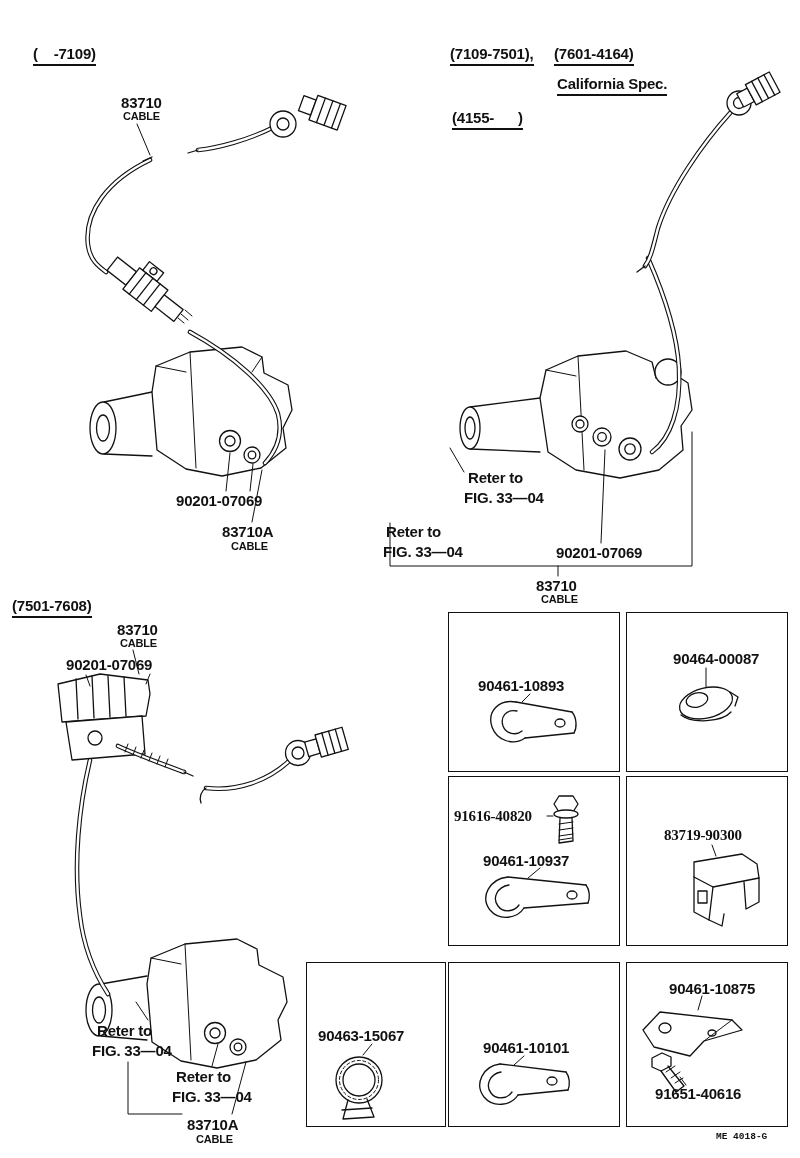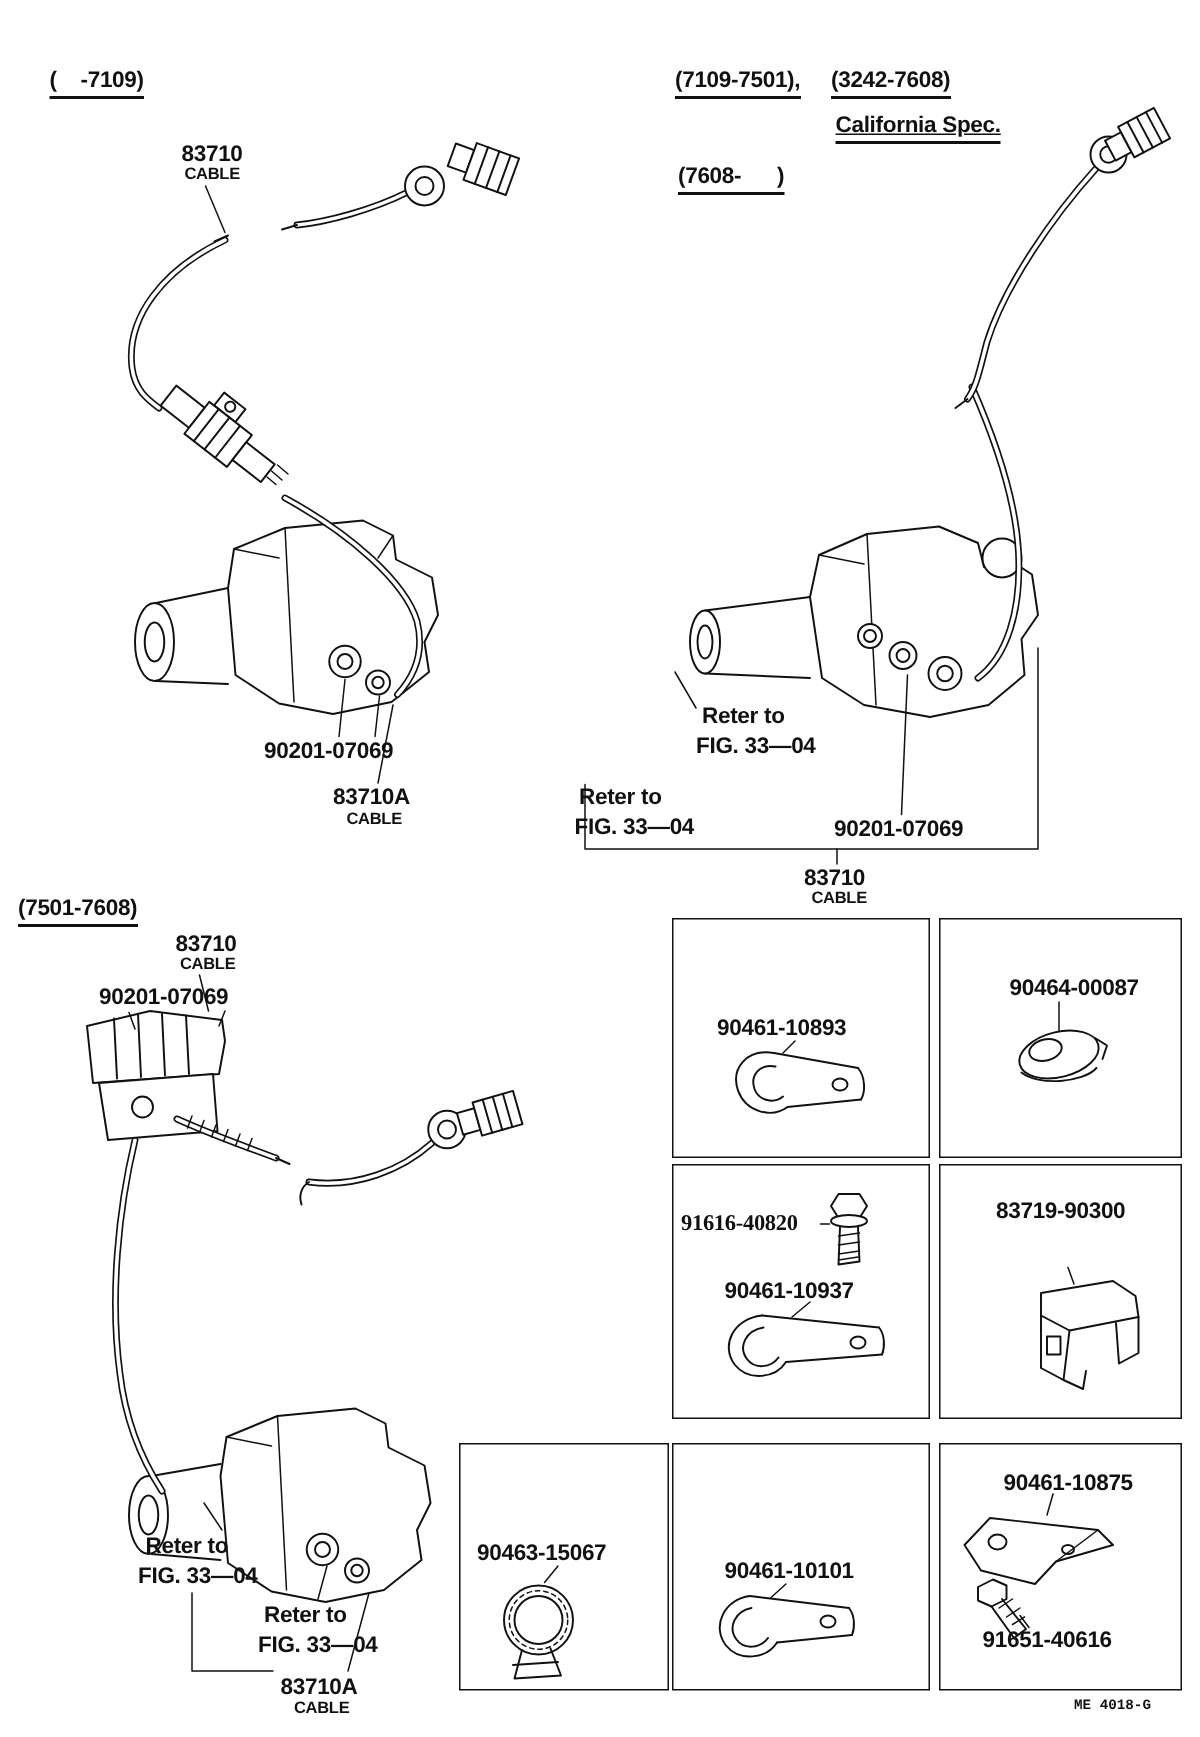--- a/index.html
+++ b/index.html
@@ -272,23 +272,23 @@
 <div class="pbox" style="left:626px;top:962px;width:160px;height:163px;"></div>
 
 <div class="lbl u" style="left:33px;top:46px;">(    -7109)</div>
 <div class="lbl" style="left:121px;top:95px;">83710</div>
 <div class="lbl sm" style="left:123px;top:111px;">CABLE</div>
 <div class="lbl" style="left:176px;top:493px;">90201-07069</div>
 <div class="lbl" style="left:222px;top:524px;">83710A</div>
 <div class="lbl sm" style="left:231px;top:541px;">CABLE</div>
 
 <div class="lbl u" style="left:450px;top:46px;text-align:right;">(7109-7501),</div>
-<div class="lbl u" style="left:554px;top:46px;">(3242-7608)</div>
-<div class="lbl u" style="left:557px;top:76px;text-decoration:underline;">California Spec.</div>
-<div class="lbl u" style="left:452px;top:110px;">(7608-      )</div>
+<div class="lbl u" style="left:554px;top:46px;">(7601-4164)</div>
+<div class="lbl u" style="left:557px;top:76px;">California Spec.</div>
+<div class="lbl u" style="left:452px;top:110px;">(4155-      )</div>
 <div class="lbl" style="left:468px;top:470px;">Reter to</div>
 <div class="lbl" style="left:464px;top:490px;">FIG. 33—04</div>
 <div class="lbl" style="left:386px;top:524px;">Reter to</div>
 <div class="lbl" style="left:383px;top:544px;">FIG. 33—04</div>
 <div class="lbl" style="left:556px;top:545px;">90201-07069</div>
 <div class="lbl" style="left:536px;top:578px;">83710</div>
 <div class="lbl sm" style="left:541px;top:594px;">CABLE</div>
 
 <div class="lbl u" style="left:12px;top:598px;">(7501-7608)</div>
 <div class="lbl" style="left:117px;top:622px;">83710</div>
@@ -298,21 +298,21 @@
 <div class="lbl" style="left:92px;top:1043px;">FIG. 33—04</div>
 <div class="lbl" style="left:176px;top:1069px;">Reter to</div>
 <div class="lbl" style="left:172px;top:1089px;">FIG. 33—04</div>
 <div class="lbl" style="left:187px;top:1117px;">83710A</div>
 <div class="lbl sm" style="left:196px;top:1134px;">CABLE</div>
 
 <div class="lbl" style="left:478px;top:678px;">90461-10893</div>
 <div class="lbl" style="left:673px;top:651px;">90464-00087</div>
 <div class="lbl" style="left:454px;top:809px;font-family:Liberation Serif, serif;">91616-40820</div>
 <div class="lbl" style="left:483px;top:853px;">90461-10937</div>
-<div class="lbl" style="left:664px;top:800px;">83719-90300</div>
+<div class="lbl" style="left:664px;top:828px;font-family:Liberation Serif, serif;">83719-90300</div>
 <div class="lbl" style="left:318px;top:1028px;">90463-15067</div>
 <div class="lbl" style="left:483px;top:1040px;">90461-10101</div>
 <div class="lbl" style="left:669px;top:981px;">90461-10875</div>
 <div class="lbl" style="left:655px;top:1086px;text-align:center;">91651-40616</div>
 
 <div class="lbl tiny" style="left:716px;top:1132px;font-family:Liberation Mono, monospace;">ME 4018-G</div>
 
 </div>
 
 </body></html>

